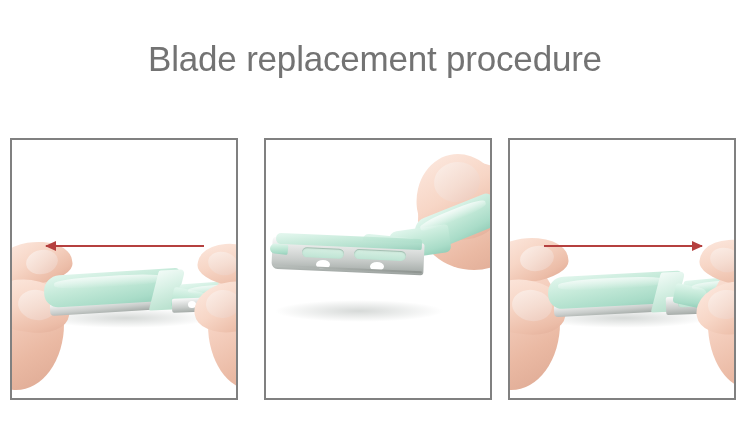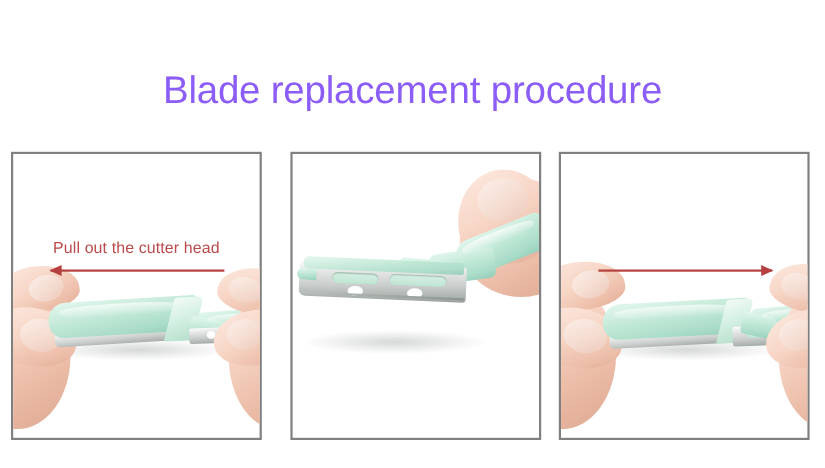--- a/index.html
+++ b/index.html
@@ -17,25 +17,24 @@
 
   
   #page-title {
     position: absolute;
     left: 0;
     top: 38px;
     width: 750px;
     text-align: center;
     font-size: 35px;
     font-weight: 400;
-    color: #8b5cf6;
+    color: #737373;
     letter-spacing: -0.2px;
     line-height: 42px;
     white-space: nowrap;
-    margin-top: 24px;
   }
 
   
   .panel {
     position: absolute;
     top: 138px;
     width: 228px;
     height: 262px;
     border: 2px solid #808080;
     background: #ffffff;
@@ -175,21 +174,20 @@
 
     <div class="metal" style="left:160px; top:158px; width:44px; height:14px; transform:rotate(-2deg); border-radius:2px;"></div>
     <div class="notch" style="left:176px; top:161px; width:8px; height:7px;"></div>
 
     <div class="hand" style="left:196px; top:120px; width:96px; height:130px; border-radius:48% 52% 54% 46% / 50% 50% 50% 50%;"></div>
     <div class="finger" style="left:186px; top:104px; width:72px; height:42px; transform:rotate(10deg); border-radius:58% 50% 48% 52% / 62% 60% 38% 40%;"></div>
     <div class="nail" style="left:196px; top:112px; width:30px; height:23px; transform:rotate(14deg);"></div>
     <div class="finger" style="left:182px; top:142px; width:74px; height:50px; transform:rotate(-8deg); border-radius:56% 50% 48% 52% / 56% 52% 44% 48%;"></div>
     <div class="nail" style="left:194px; top:150px; width:34px; height:28px; transform:rotate(-6deg);"></div>
 
-    <div class="caption">Pull out the cutter head</div>
     <div class="arrow-wrap">
       <div class="arrow-line"></div>
       <div class="arrow-head left"></div>
     </div>
   </div>
 </div>
 
 <div class="panel" id="panel-2">
   <div class="panel-inner">
 

